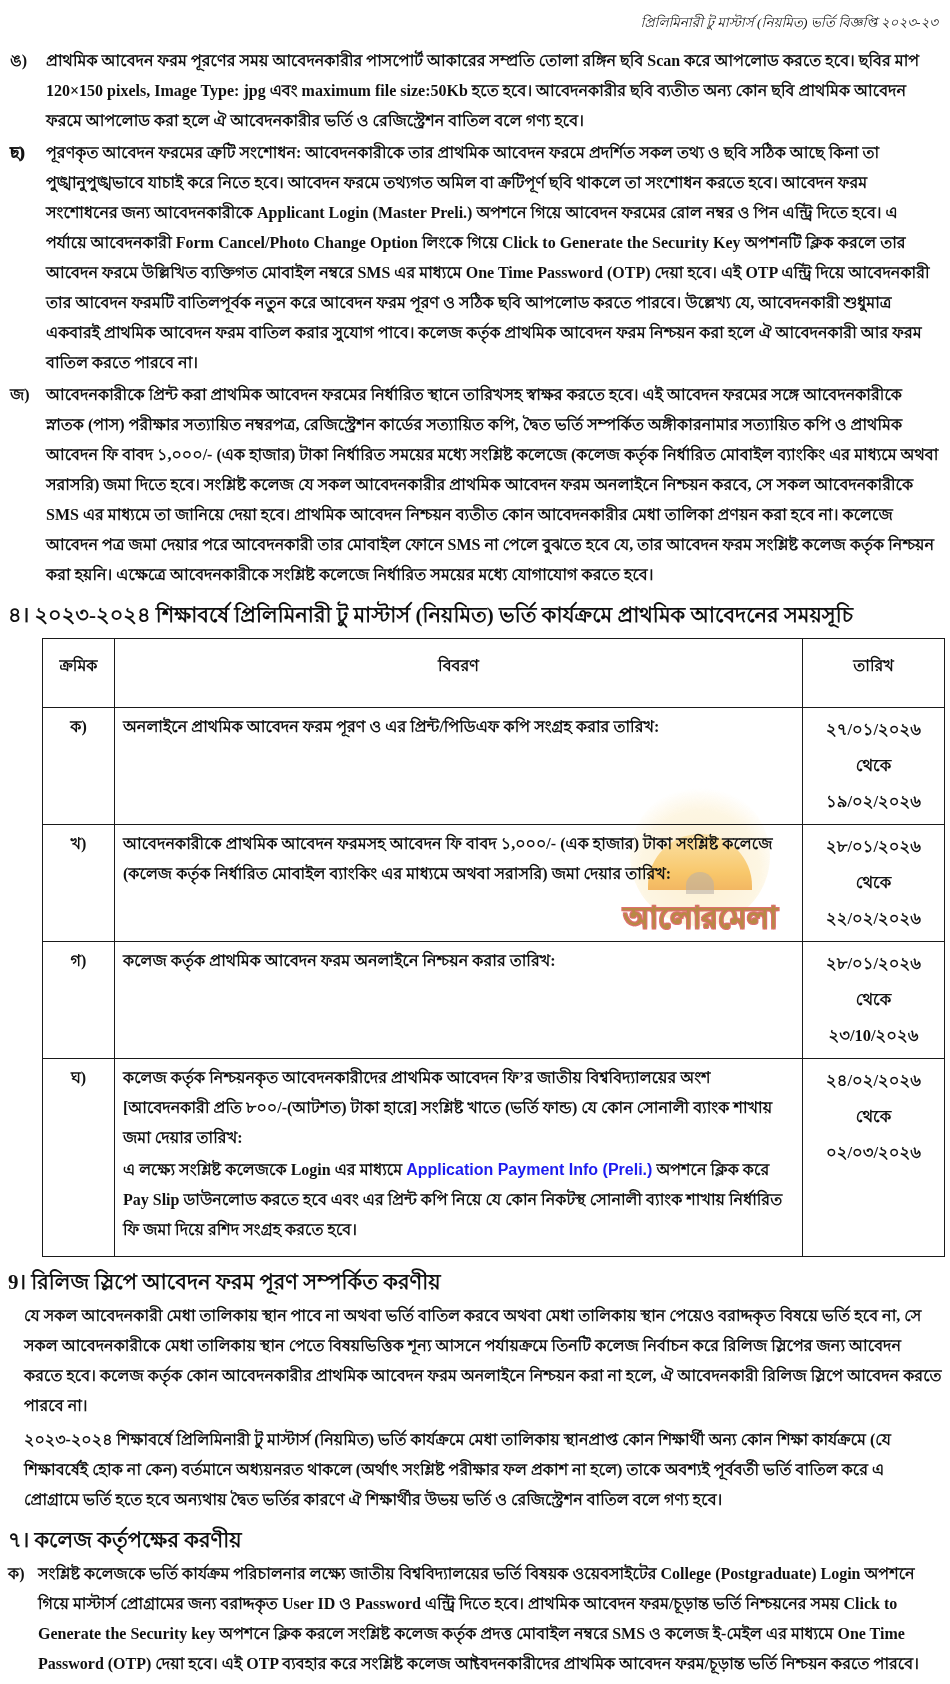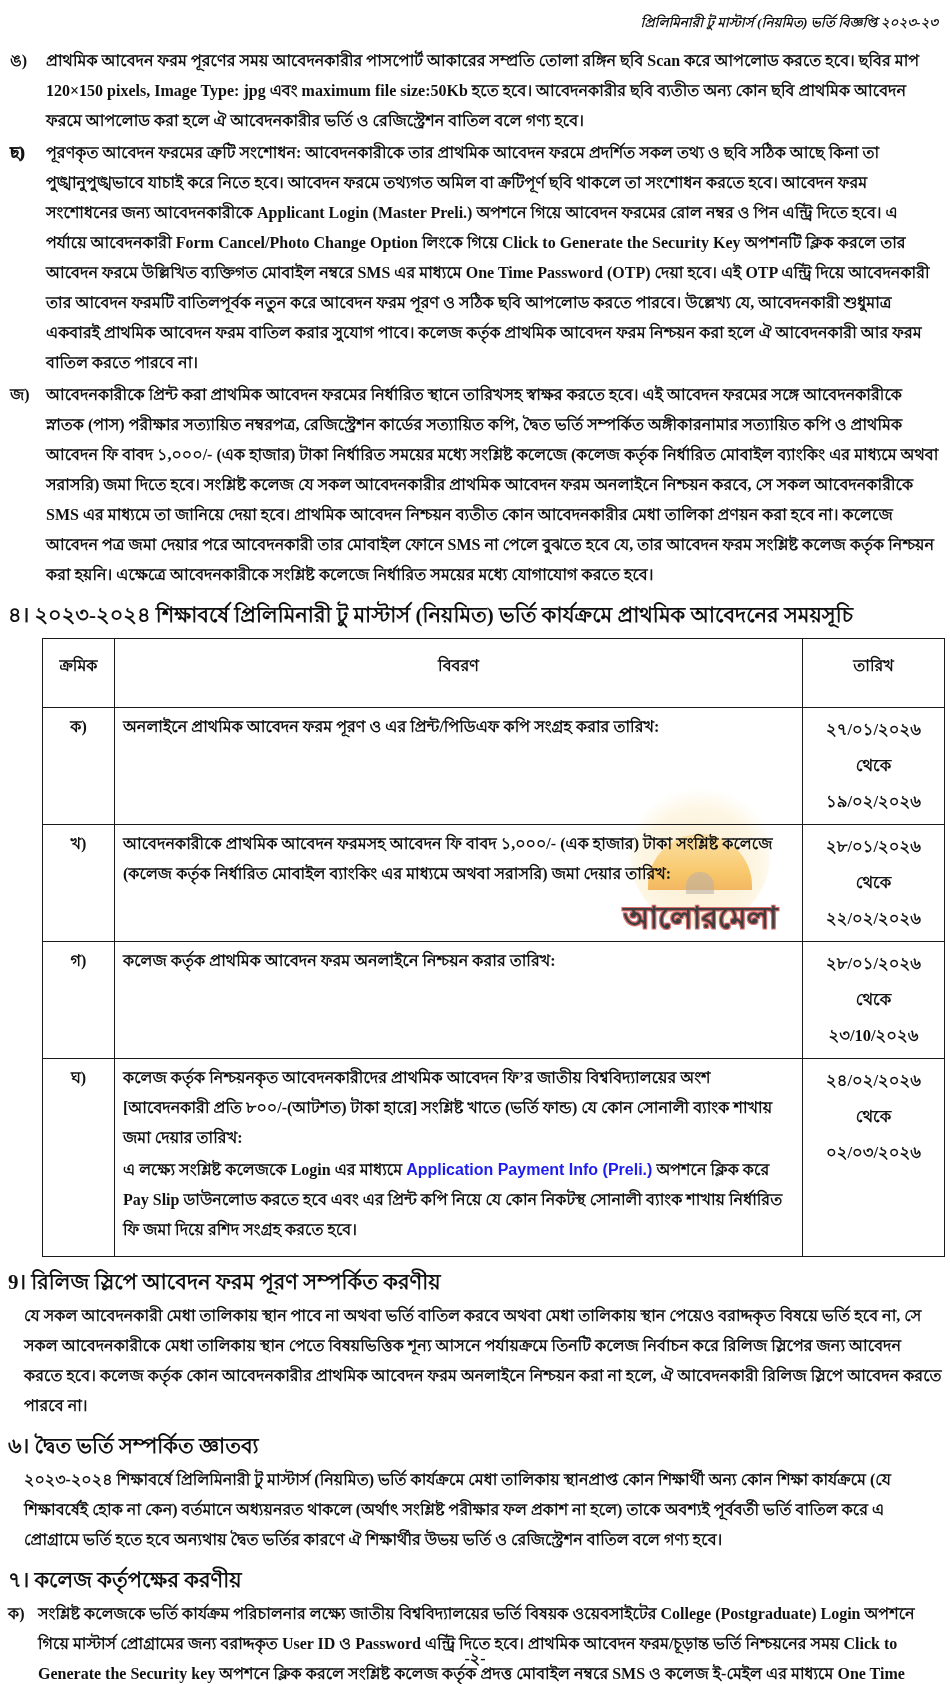--- a/index.html
+++ b/index.html
@@ -15,21 +15,21 @@
     font-size:16px;
     line-height:30px;
   }
   .content{position:relative;z-index:1;padding:6px 8px 0 8px;}
   .header-note{
     text-align:right;
     font-style:italic;
     font-size:13.5px;
     line-height:18px;
     padding:8px 4px 14px 0;
-    font-weight:700;
+    font-weight:400;
   }
   .hang{position:relative;padding-left:38px;margin:0 0 2px 0;}
   .hang .lbl{position:absolute;left:2px;top:0;}
   .hang7{position:relative;padding-left:30px;margin:0 0 2px 0;}
   .hang7 .lbl{position:absolute;left:0;top:0;}
   .sec-heading{
     font-weight:700;
     margin:10px 0 4px 0;
     font-size:21px;
   }
@@ -91,21 +91,21 @@
   }
   .wm-dome{
     position:absolute;left:78px;top:86px;
     width:28px;height:22px;
     border-radius:14px 14px 0 0;
     background:rgba(160,150,140,.55);
   }
   .wm-text{
     position:absolute;left:0;top:112px;width:100%;
     font-size:30px;line-height:40px;font-weight:700;
-    color:#000000;
+    color:#a16207;
     text-shadow:-1px -1px 0 #d34040,1px -1px 0 #d34040,-1px 1px 0 #d34040,1px 1px 0 #d34040;
   }
 </style>
 </head>
 <body>
 
 <div class="page">
 
   <div class="watermark">
     <div class="wm-glow"></div>
@@ -190,21 +190,20 @@
             <div>থেকে</div>
             <div>০২/০৩/২০২৬</div>
           </td>
         </tr>
       </tbody>
     </table>
 
     <div class="sec-heading">9। রিলিজ স্লিপে আবেদন ফরম পূরণ সম্পর্কিত করণীয়</div>
     <div class="sec-body">যে সকল আবেদনকারী মেধা তালিকায় স্থান পাবে না অথবা ভর্তি বাতিল করবে অথবা মেধা তালিকায় স্থান পেয়েও বরাদ্দকৃত বিষয়ে ভর্তি হবে না, সে সকল আবেদনকারীকে মেধা তালিকায় স্থান পেতে বিষয়ভিত্তিক শূন্য আসনে পর্যায়ক্রমে তিনটি কলেজ নির্বাচন করে রিলিজ স্লিপের জন্য আবেদন করতে হবে। কলেজ কর্তৃক কোন আবেদনকারীর প্রাথমিক আবেদন ফরম অনলাইনে নিশ্চয়ন করা না হলে, ঐ আবেদনকারী রিলিজ স্লিপে আবেদন করতে পারবে না।</div>
 
-    <div class="sec-heading">৬। দ্বৈত ভর্তি সম্পর্কিত জ্ঞাতব্য</div>
     <div class="sec-body">২০২৩-২০২৪ শিক্ষাবর্ষে প্রিলিমিনারী টু মাস্টার্স (নিয়মিত) ভর্তি কার্যক্রমে মেধা তালিকায় স্থানপ্রাপ্ত কোন শিক্ষার্থী অন্য কোন শিক্ষা কার্যক্রমে (যে শিক্ষাবর্ষেই হোক না কেন) বর্তমানে অধ্যয়নরত থাকলে (অর্থাৎ সংশ্লিষ্ট পরীক্ষার ফল প্রকাশ না হলে) তাকে অবশ্যই পূর্ববর্তী ভর্তি বাতিল করে এ প্রোগ্রামে ভর্তি হতে হবে অন্যথায় দ্বৈত ভর্তির কারণে ঐ শিক্ষার্থীর উভয় ভর্তি ও রেজিস্ট্রেশন বাতিল বলে গণ্য হবে।</div>
 
     <div class="sec-heading">৭। কলেজ কর্তৃপক্ষের করণীয়</div>
     <div class="hang7">
       <span class="lbl">ক)</span>
       <span>সংশ্লিষ্ট কলেজকে ভর্তি কার্যক্রম পরিচালনার লক্ষ্যে জাতীয় বিশ্ববিদ্যালয়ের ভর্তি বিষয়ক ওয়েবসাইটের College (Postgraduate) Login অপশনে গিয়ে মাস্টার্স প্রোগ্রামের জন্য বরাদ্দকৃত User ID ও Password এন্ট্রি দিতে হবে। প্রাথমিক আবেদন ফরম/চূড়ান্ত ভর্তি নিশ্চয়নের সময় Click to Generate the Security key অপশনে ক্লিক করলে সংশ্লিষ্ট কলেজ কর্তৃক প্রদত্ত মোবাইল নম্বরে SMS ও কলেজ ই-মেইল এর মাধ্যমে One Time Password (OTP) দেয়া হবে। এই OTP ব্যবহার করে সংশ্লিষ্ট কলেজ আবেদনকারীদের প্রাথমিক আবেদন ফরম/চূড়ান্ত ভর্তি নিশ্চয়ন করতে পারবে।</span>
     </div>
 
   </div>
 

